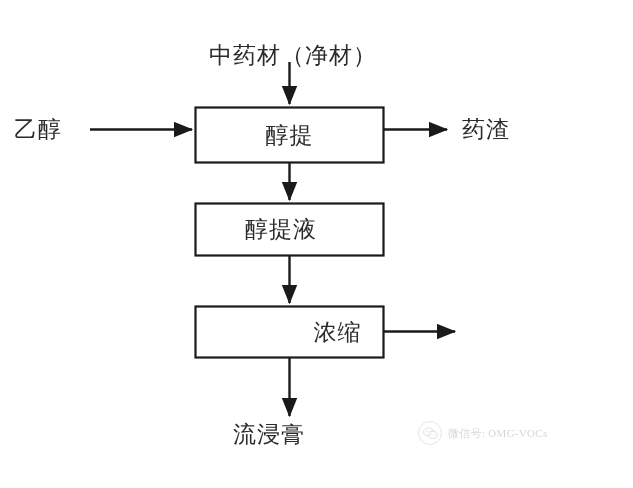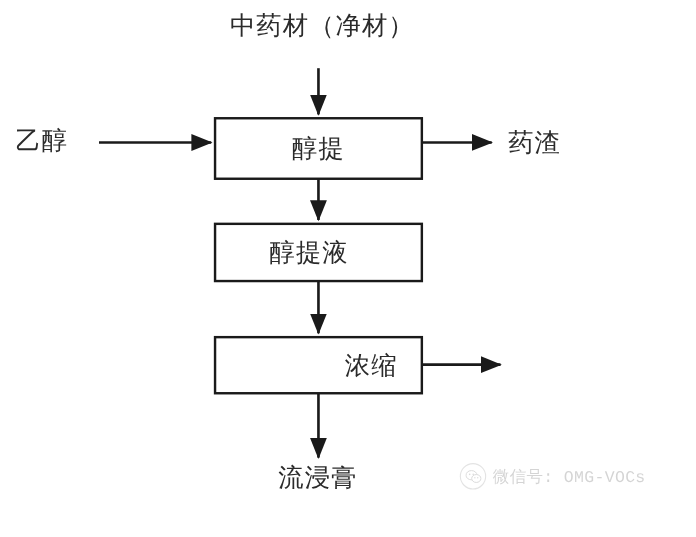--- a/index.html
+++ b/index.html
@@ -38,40 +38,40 @@
     display: flex;
     align-items: center;
     justify-content: center;
   }
   
   .box-1 { left: 195px; top: 107px; width: 189px; height: 56px; }
   .box-2 { left: 195px; top: 203px; width: 172px; height: 53px; }
   .box-3 { left: 195px; top: 306px; width: 189px; height: 52px; margin-left: 48px; }
 
   
-  .lbl-feed     { left: 209px; top: 12px; }
-  .lbl-ethanol  { left: 14px;  top: 118px; font-family: Liberation Mono, monospace; }
+  .lbl-feed     { left: 209px; top: 44px; }
+  .lbl-ethanol  { left: 14px;  top: 118px; }
   .lbl-dregs    { left: 462px; top: 118px; }
   .lbl-dilute   { left: 470px; top: 320px; }
-  .lbl-extract  { left: 233px; top: 423px; margin-left: 20px; }
+  .lbl-extract  { left: 233px; top: 423px; }
 
   
   #watermark {
     position: absolute;
     left: 418px;
     top: 421px;
     display: flex;
     align-items: center;
     gap: 6px;
     opacity: 0.42;
     user-select: none;
   }
   #watermark .wm-text {
-    font-family: Liberation Mono, monospace;
-    font-size: 15px;
+    font-family: Liberation Serif, serif;
+    font-size: 11px;
     color: #9b9b9b;
     letter-spacing: 0.3px;
     white-space: nowrap;
   }
   #watermark .wm-logo {
     width: 22px;
     height: 22px;
     border-radius: 50%;
     border: 1px solid #bdbdbd;
     display: flex;

